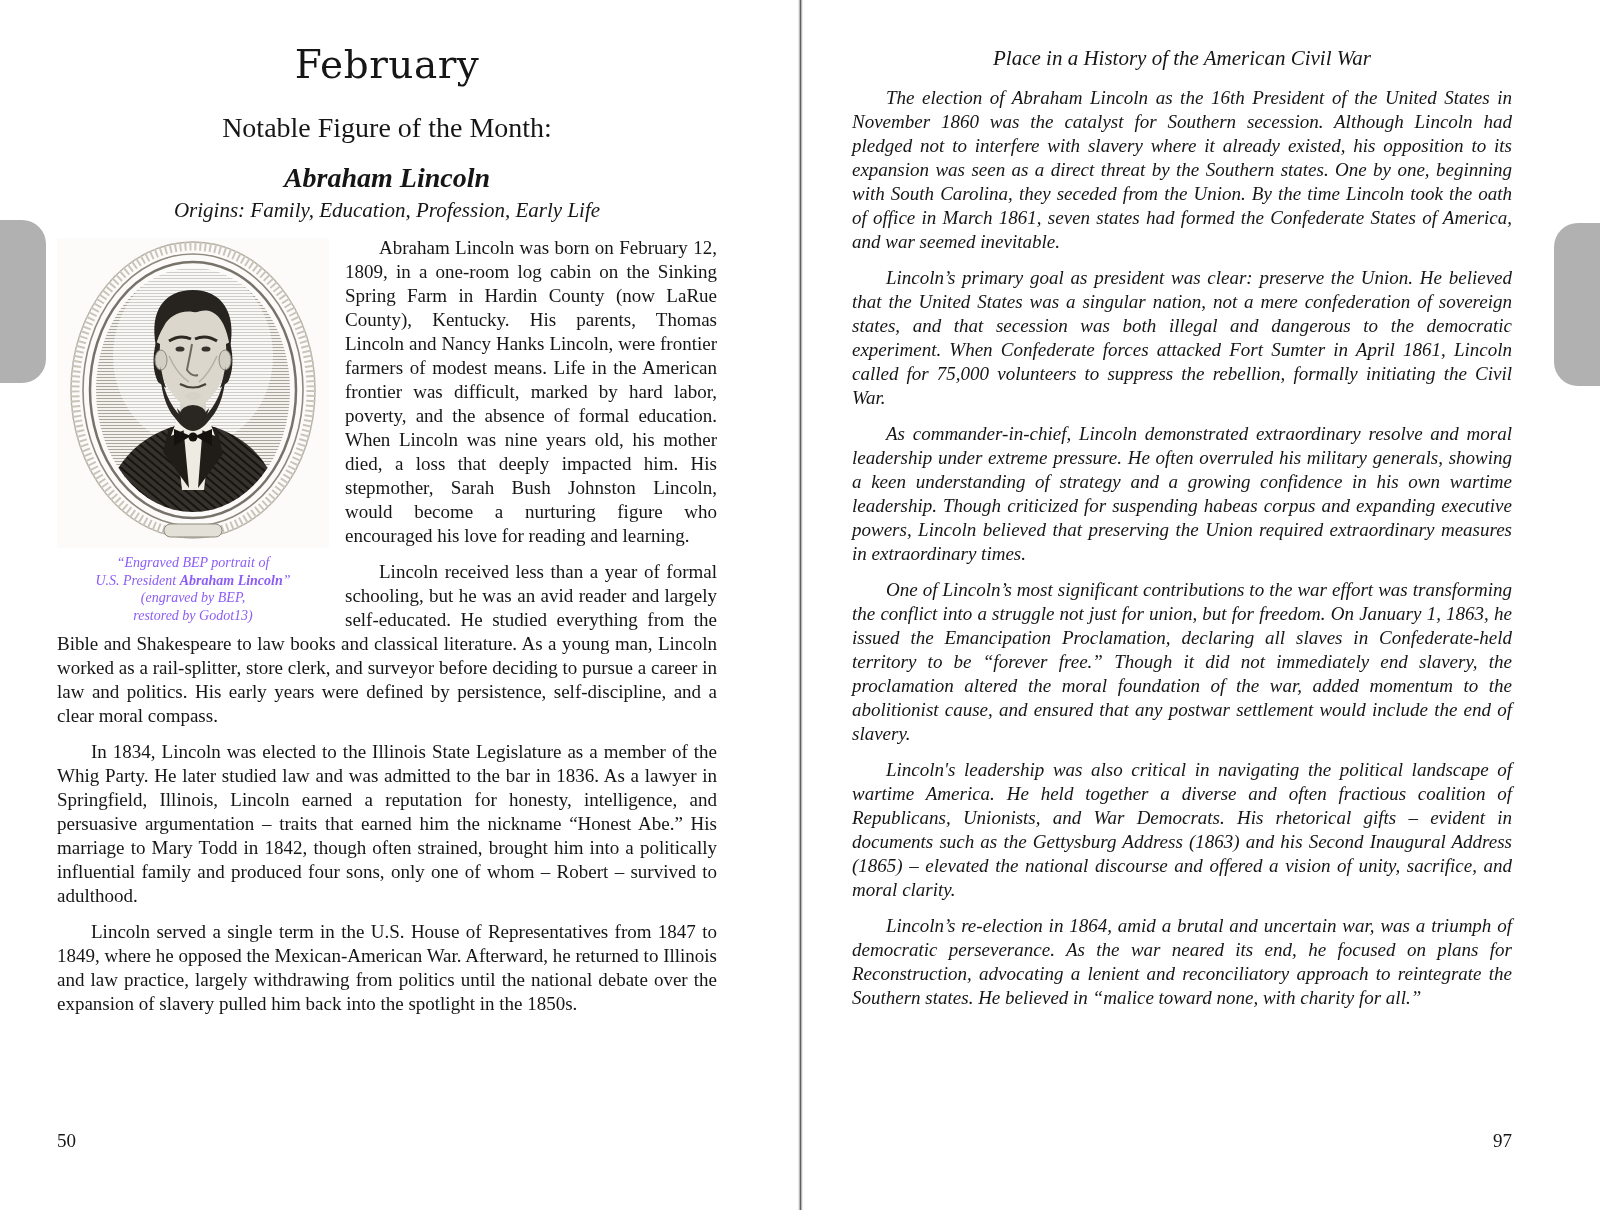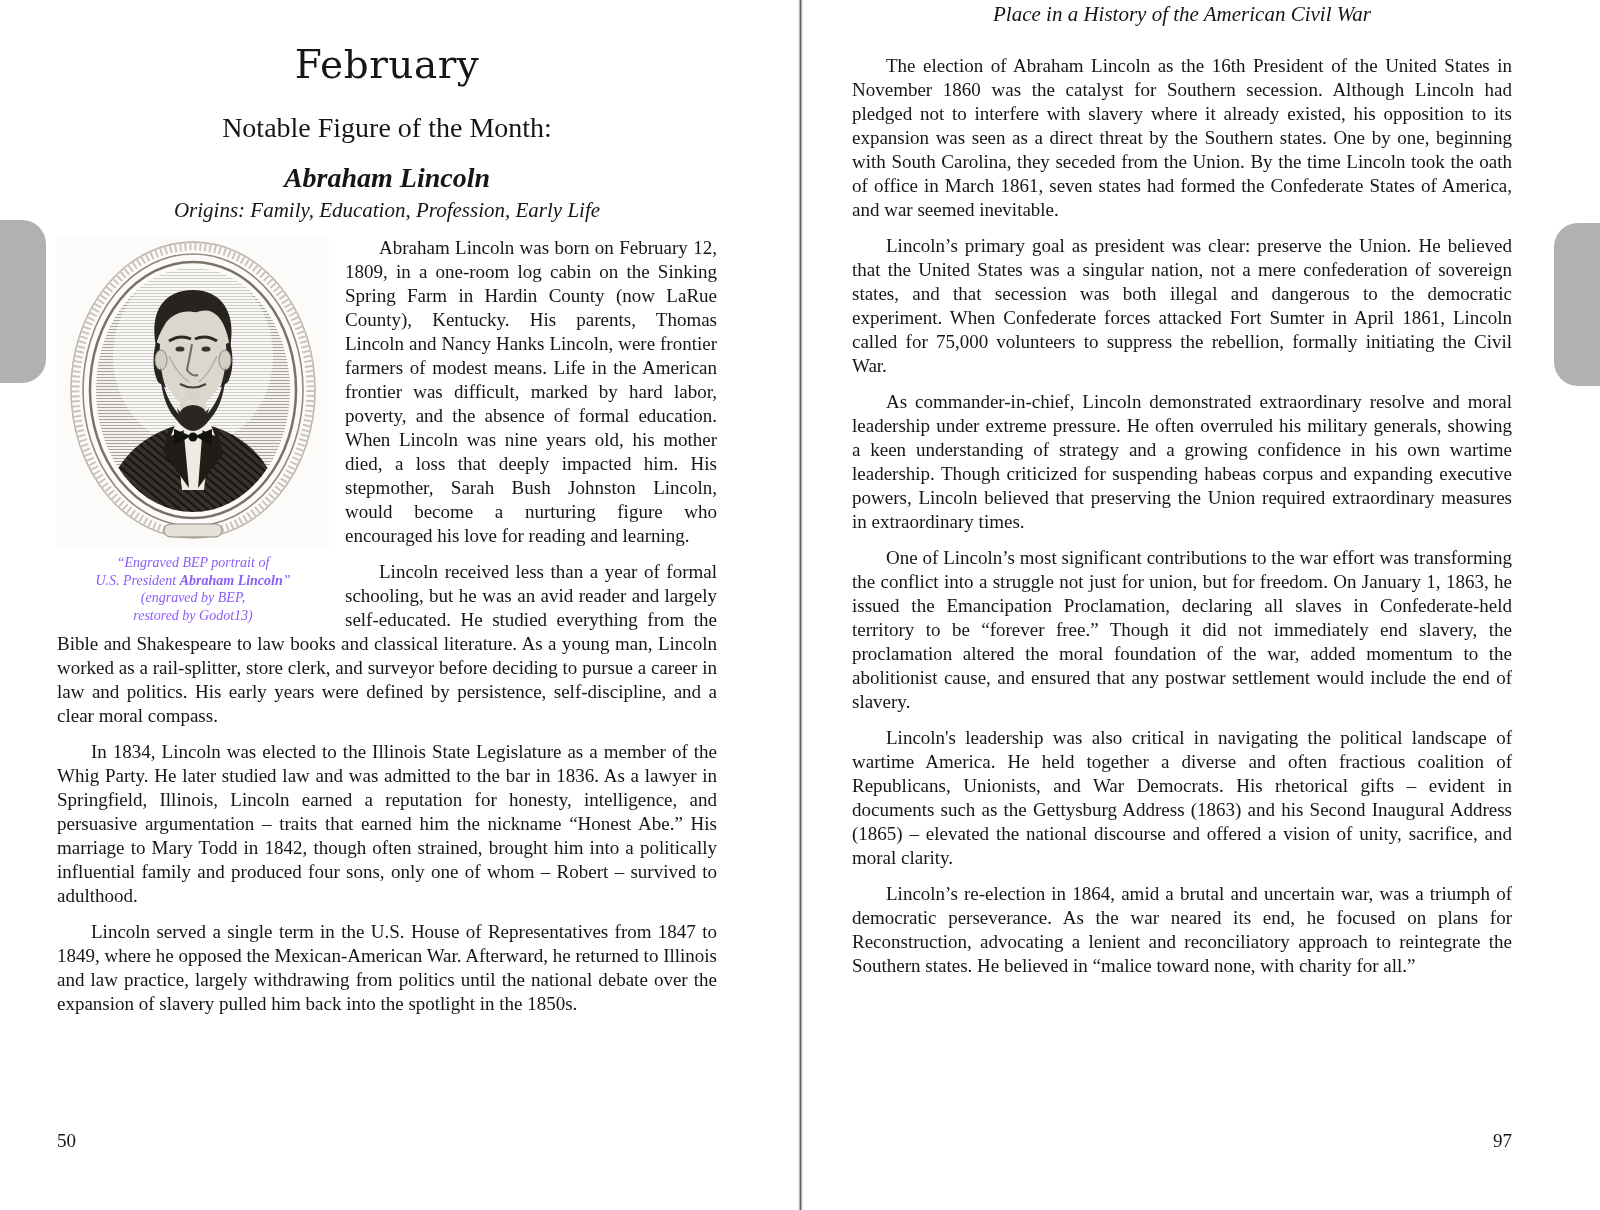--- a/index.html
+++ b/index.html
@@ -34,22 +34,22 @@
   .body p{margin:0 0 12px 0;text-indent:34px;}
   .body p:last-child{margin-bottom:0;}
 
   
   figure.portrait{float:left;width:272px;margin:2px 16px 4px 0;padding:0;}
   figure.portrait svg{display:block;}
   figcaption{font-size:14px;line-height:17.5px;font-style:italic;text-align:center;
     color:#8b5cf6;margin-top:6px;text-indent:0;}
 
   
-  .running-head{font-size:21px;line-height:28px;font-style:italic;text-align:center;}
-  .rightpage .body{margin-top:26px;}
+  .running-head{font-size:21px;line-height:28px;font-style:italic;text-align:center;margin-top:44px;}
+  .rightpage .body{margin-top:14px;font-style:italic;}
 
   .pagenum{position:absolute;bottom:58px;font-size:19px;}
   .pagenum.pn-left{left:0;margin-top:40px;}
   .pagenum.pn-right{right:0;}
 </style>
 </head>
 <body>
 
 <div class="spread">
 

